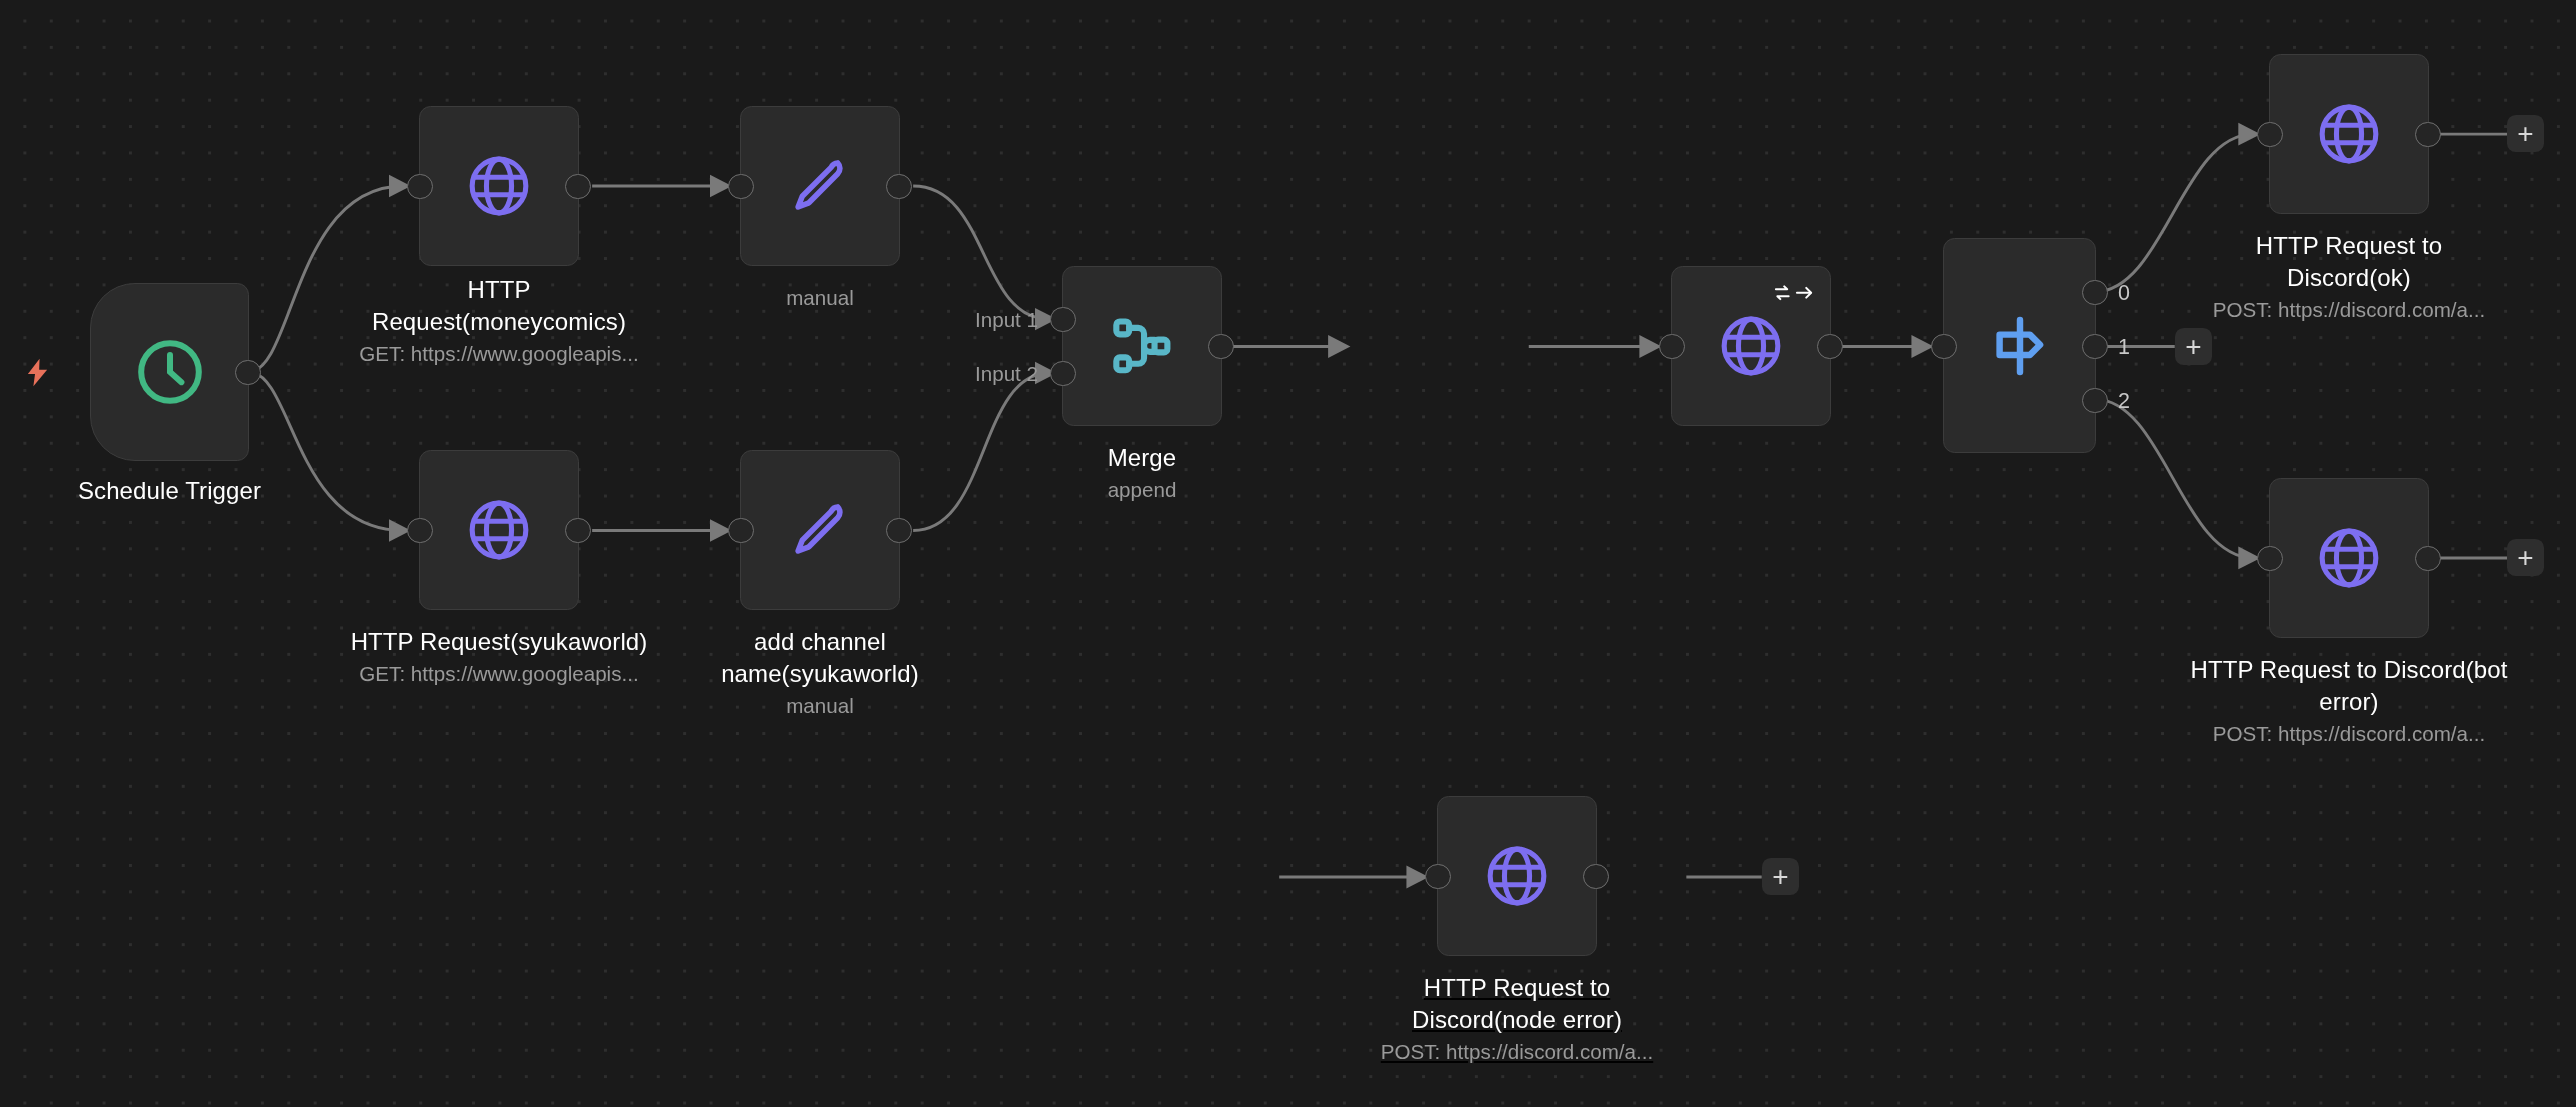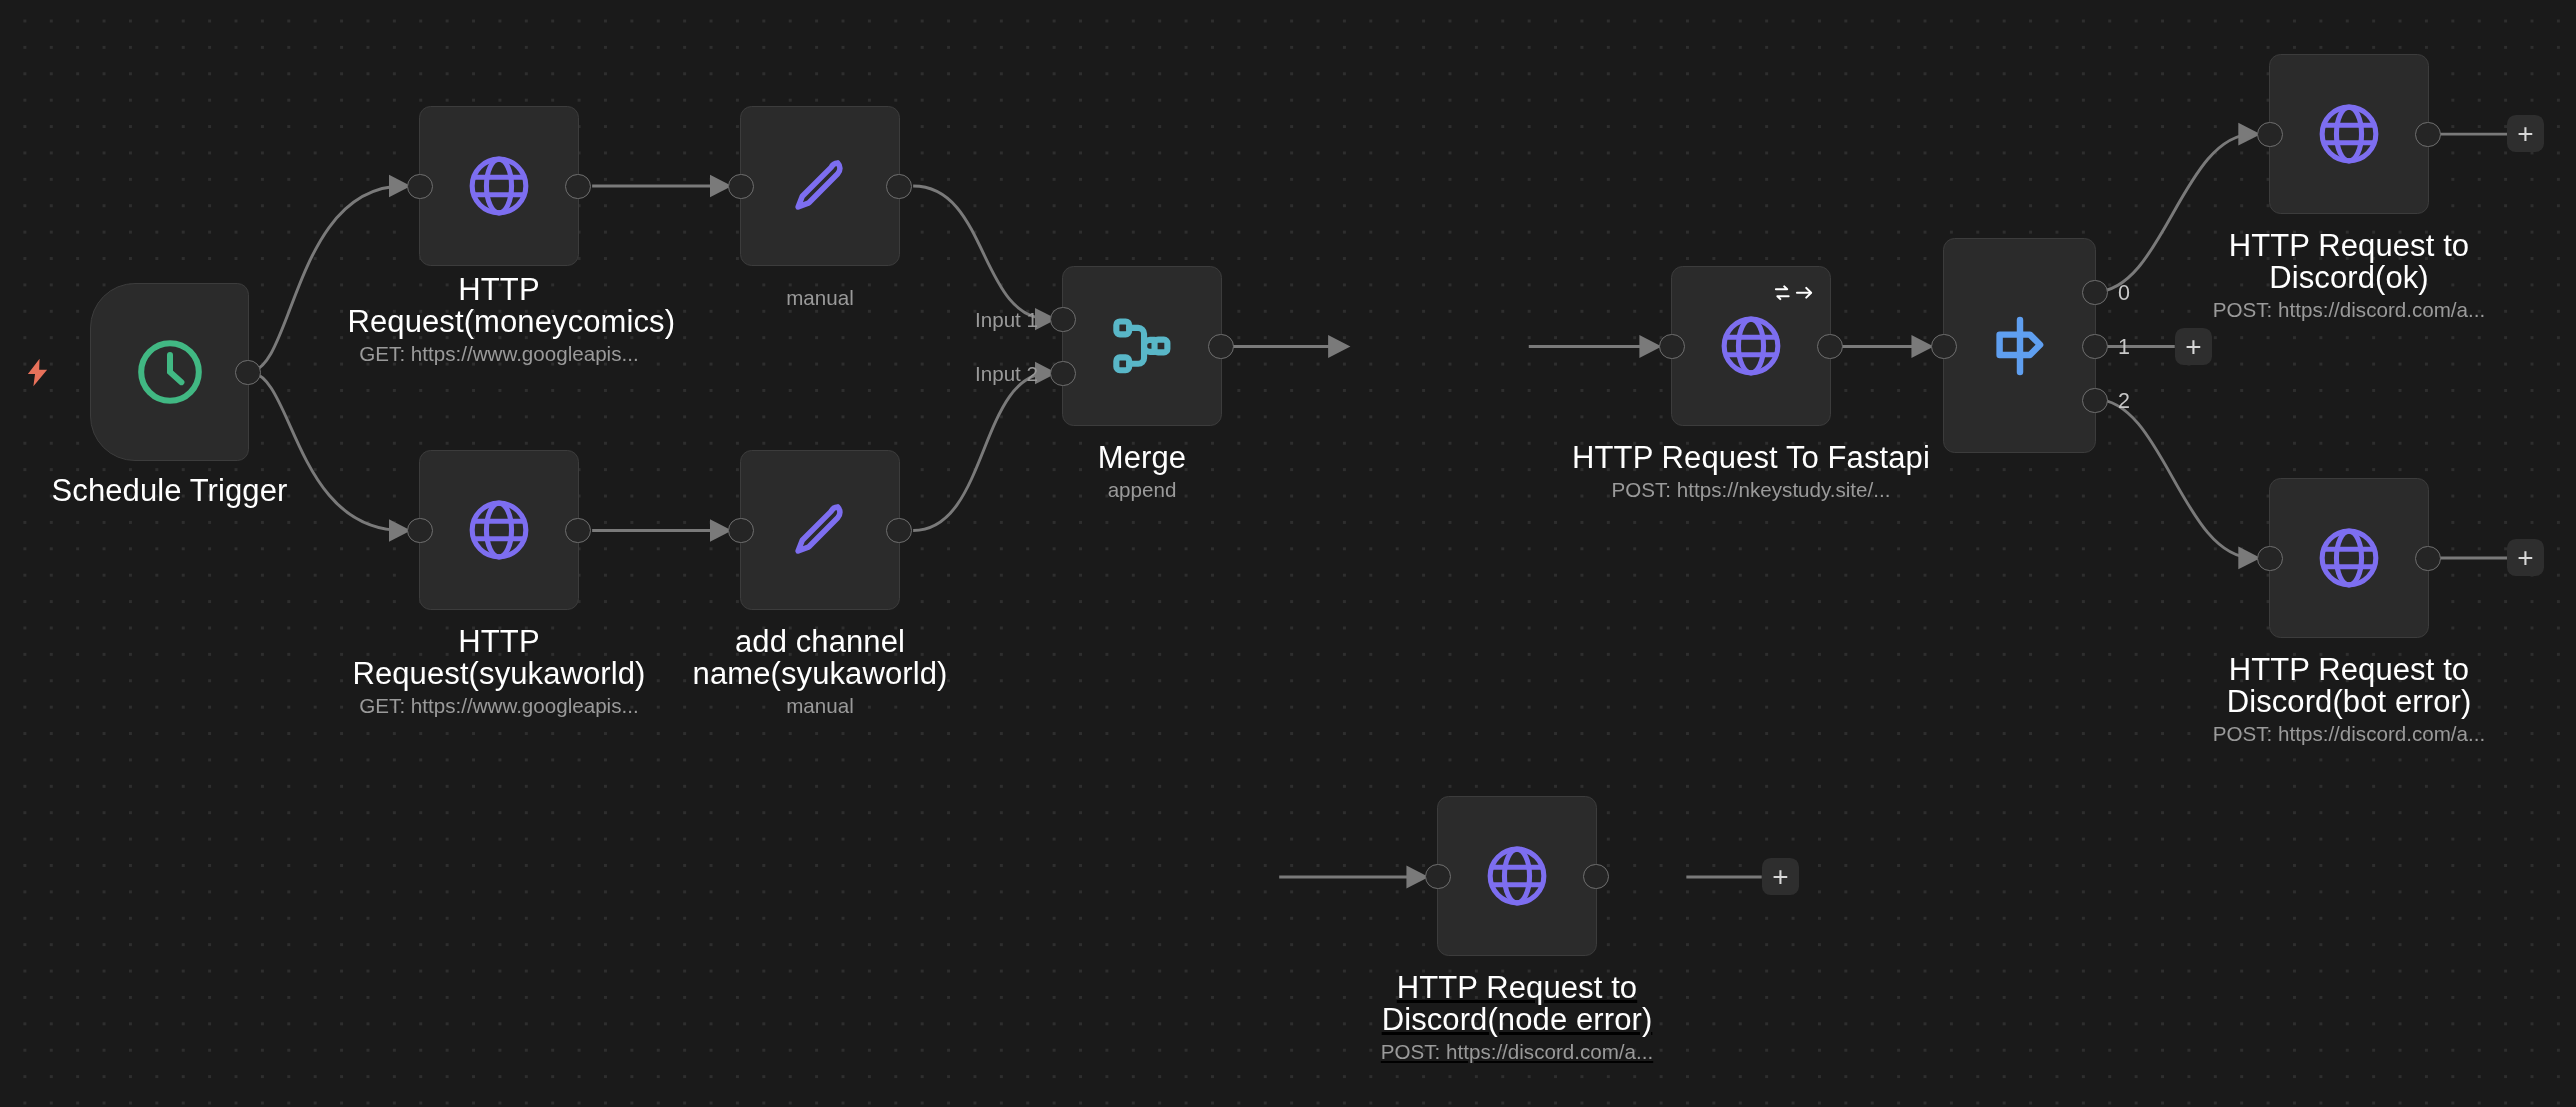--- a/index.html
+++ b/index.html
@@ -46,21 +46,21 @@
   }
   .node-label {
     position: absolute;
     left: 50%;
     transform: translateX(-50%);
     text-align: center;
     white-space: normal;
   }
   .node-title {
     color: #ffffff;
-    font-size: 31px;
+    font-size: 24px;
     line-height: 32px;
     letter-spacing: 0.1px;
     font-weight: 400;
   }
   .node-sub {
     color: #9a9a9a;
     font-size: 20.6px;
     line-height: 29px;
     margin-top: 1px;
     font-weight: 400;
@@ -292,24 +292,20 @@
       <span>
         <svg width="70" height="70" viewBox="0 0 24 24" fill="none" stroke="#7d6ef0" stroke-width="1.75">
           <circle cx="12" cy="12" r="9.2"></circle>
           <ellipse cx="12" cy="12" rx="4.3" ry="9.2"></ellipse>
           <path d="M3.1 9 H20.9 M3.1 15 H20.9"></path>
         </svg>
       </span>
       <div class="port inp" style="top:67px;"></div>
       <div class="port outp" style="top:67px;"></div>
     </div>
-    <div class="node-label" style="top:176px; width:362px;">
-      <div class="node-title">HTTP Request To Fastapi</div>
-      <div class="node-sub">POST: https://nkeystudy.site/...</div>
-    </div>
   </div>
 
   <div class="node-wrap" style="left:1943px; top:238px;">
     <div class="node-box" style="width:153px; height:215px;">
       <span>
         <svg width="72" height="72" viewBox="0 0 24 24" fill="none" stroke="#5f9ff0" stroke-width="2.15" stroke-linecap="round" stroke-linejoin="round">
           <path d="M12 3.3 V20.7"></path>
           <path d="M5.2 8.2 h10.1 l3.4 3.4 -3.4 3.4 H5.2 z"></path>
         </svg>
       </span>

